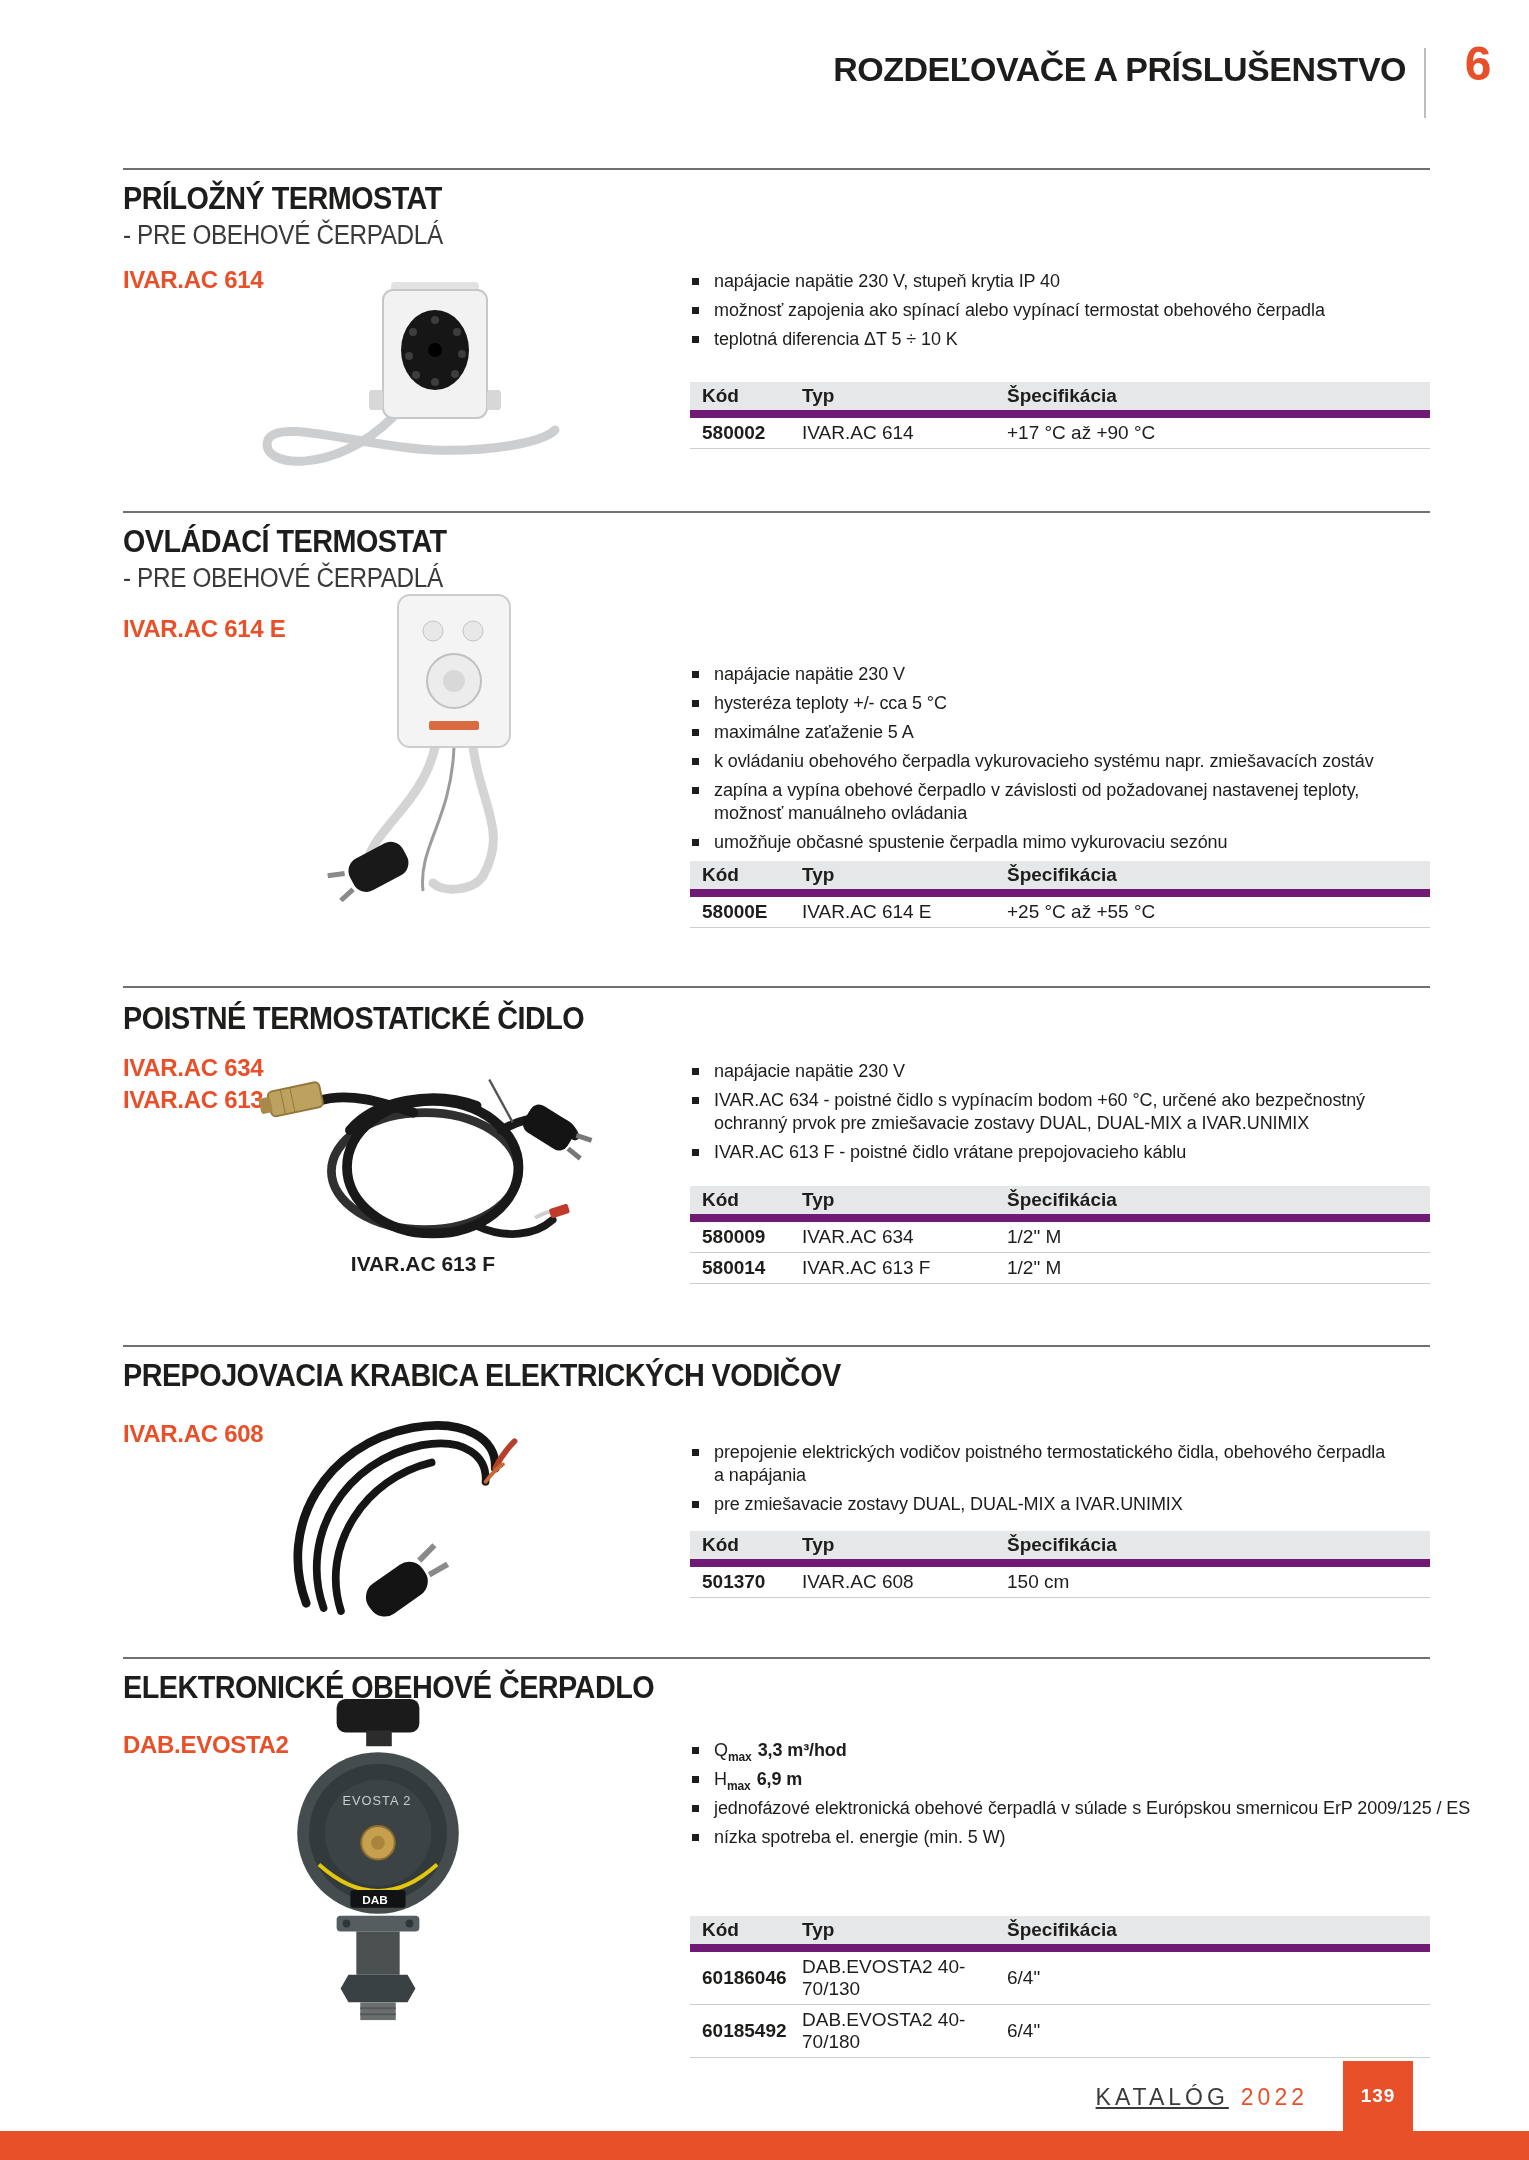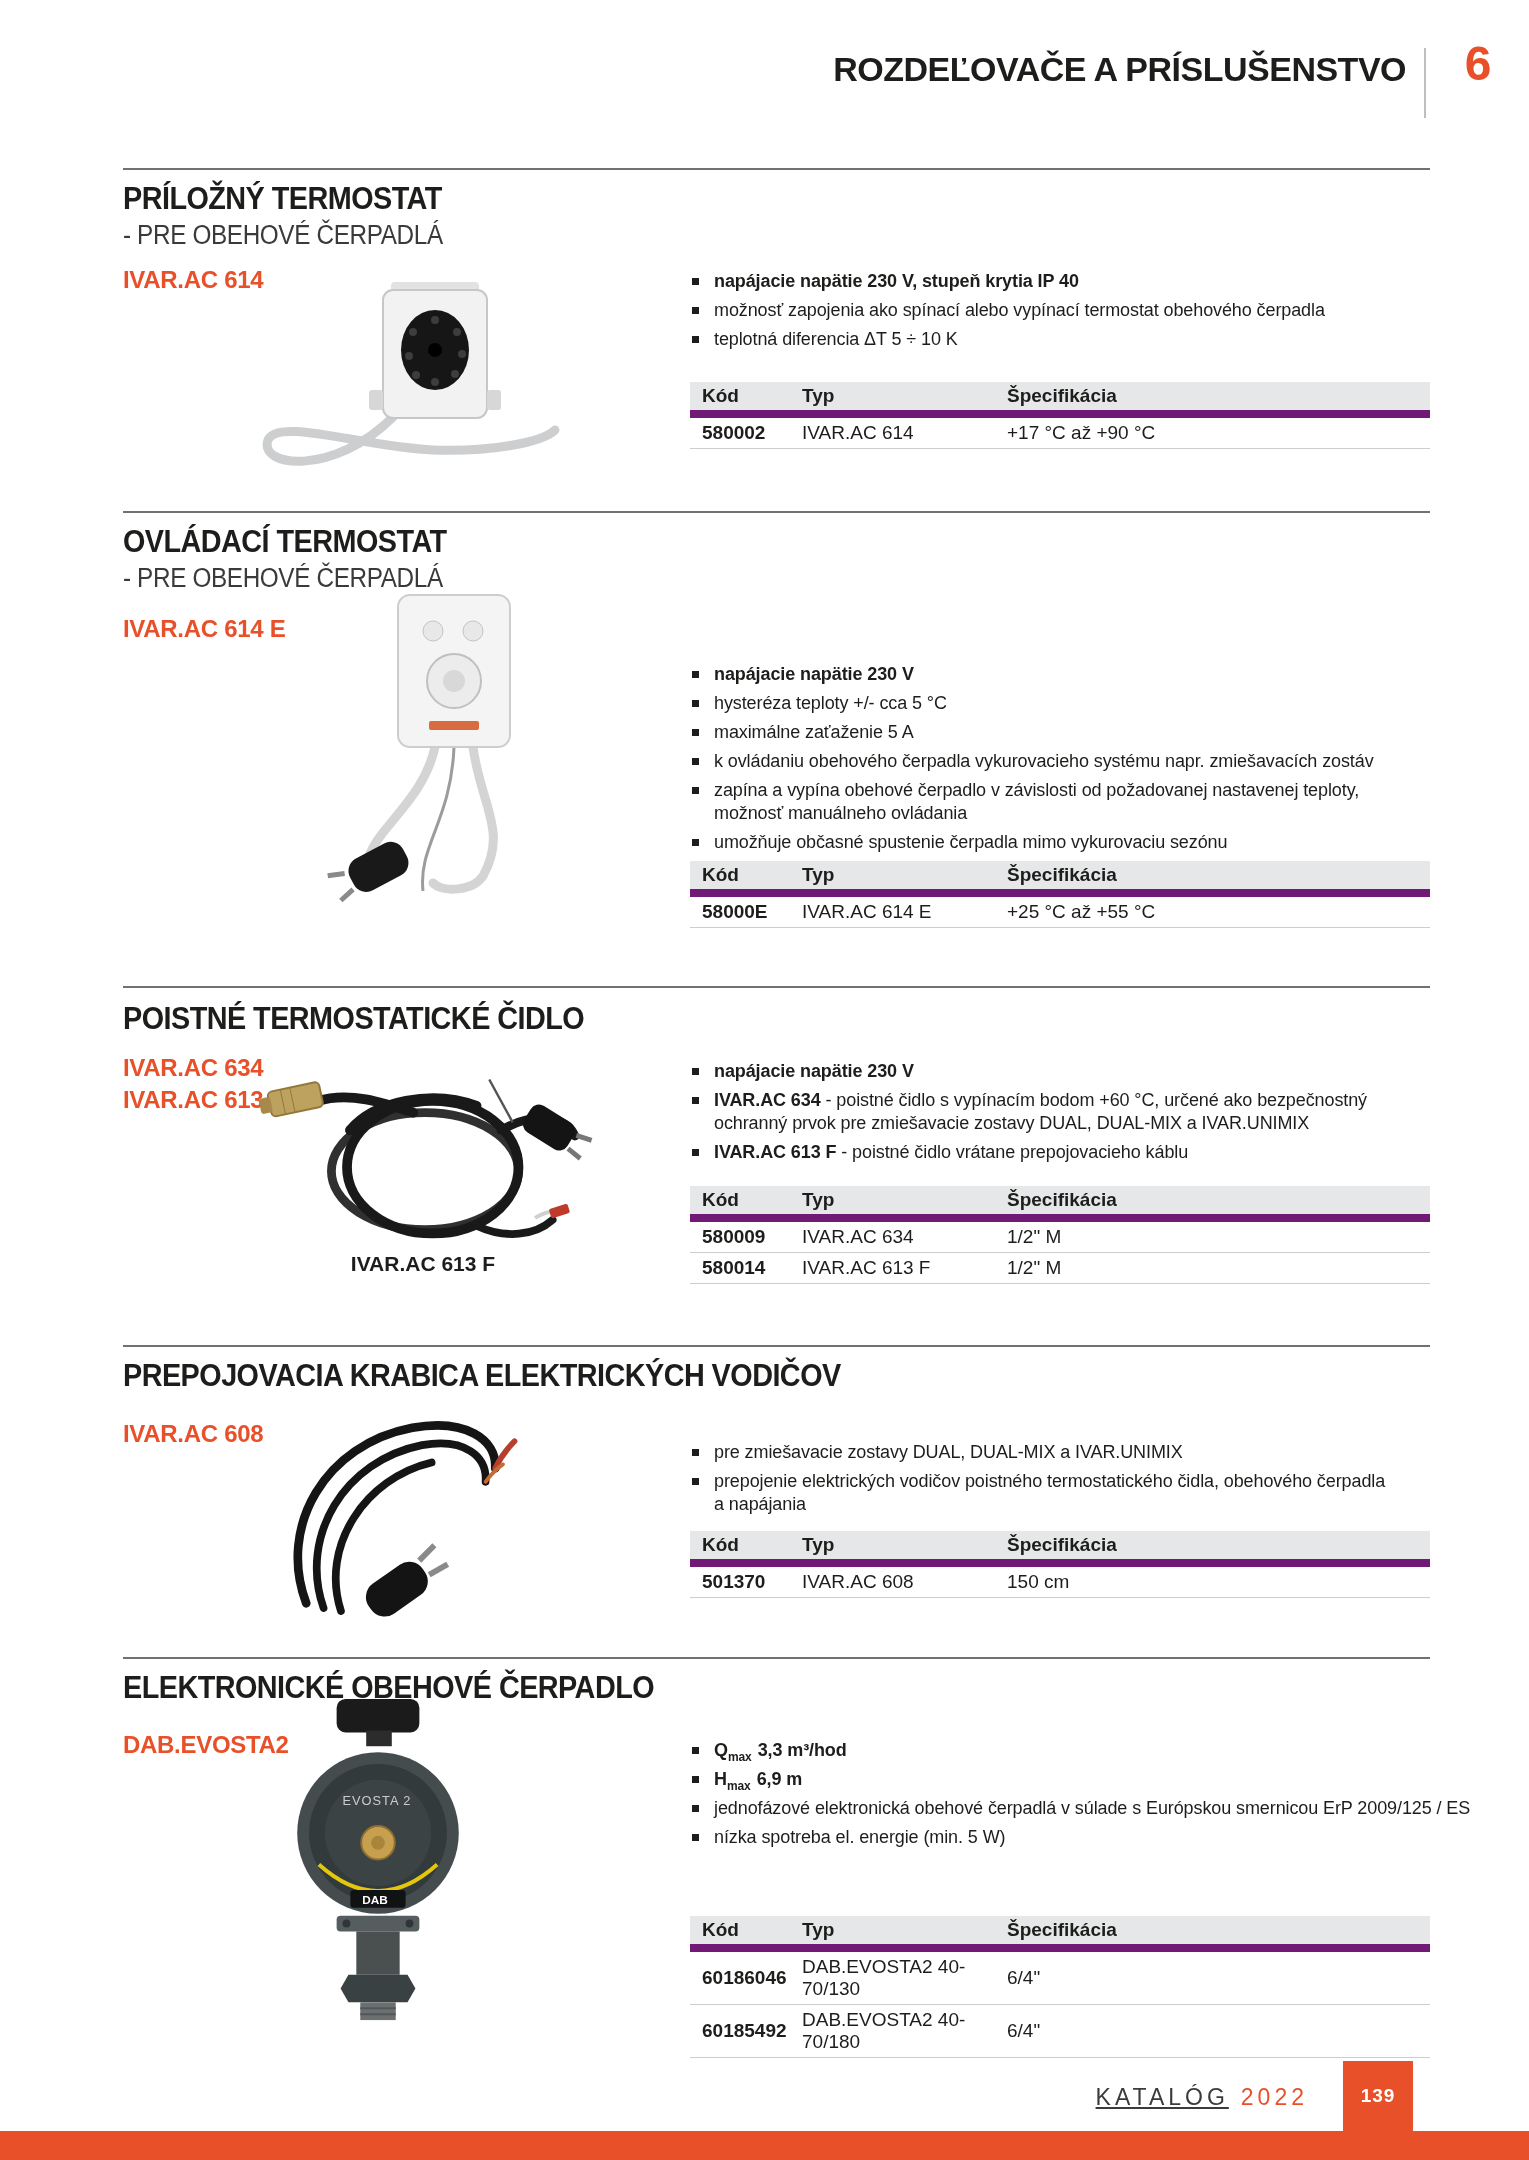--- a/index.html
+++ b/index.html
@@ -17,21 +17,21 @@
   .sec{position:absolute;left:123px;width:1307px;border-top:2px solid var(--rule);}
   .h2{position:absolute;left:0;margin:0;font-size:32px;font-weight:800;letter-spacing:-0.6px;color:#1d1d1b;white-space:nowrap;transform:scaleX(.9);transform-origin:0 0;}
   .h3{position:absolute;left:0;margin:0;font-size:27px;font-weight:400;letter-spacing:-0.4px;color:#3a3a39;white-space:nowrap;transform:scaleX(.9);transform-origin:0 0;}
   .code{position:absolute;left:0;font-size:24px;font-weight:700;letter-spacing:-0.3px;color:var(--accent);white-space:nowrap;}
   .caption{position:absolute;font-size:21px;font-weight:700;color:#1d1d1b;text-align:center;}
 
   
   .bullets{position:absolute;left:567px;width:790px;margin:0;padding:0;list-style:none;}
   .bullets li{position:relative;padding-left:24px;margin:0 0 6px 0;font-size:18px;line-height:23px;letter-spacing:-0.1px;color:#1d1d1b;}
   .bullets li .sq{position:absolute;left:2px;top:8px;width:7px;height:7px;background:#1d1d1b;}
-  .b{font-weight:700;}
+  .b{font-weight:400;}
   .txt{white-space:pre-line;}
   .bullets li.bold{font-weight:700;}
   .bullets sub{font-size:12px;line-height:0;font-weight:700;}
   .after-sub{margin-left:6px;}
 
   
   .tbl{position:absolute;left:567px;width:740px;border-collapse:collapse;font-size:19px;color:#1d1d1b;table-layout:fixed;}
   .tbl th{background:var(--thead);font-weight:700;text-align:left;padding:3px 12px;height:27px;border-bottom:8px solid #701a75;}
   .tbl td{padding:4px 12px;height:30px;border-bottom:1px solid var(--rowline);}
   .tbl td:first-child{font-weight:700;}
@@ -229,23 +229,23 @@
       </g>
       <path d="M246,70 C252,58 258,50 266,42" stroke="#b5402e" stroke-width="6" fill="none" stroke-linecap="round"></path>
       <path d="M236,84 C242,76 248,70 254,66" stroke="#c96a32" stroke-width="4" fill="none" stroke-linecap="round"></path>
       <g transform="rotate(-35 150 190)">
         <rect x="108" y="172" width="68" height="38" rx="17" fill="#141414"></rect>
         <line x1="178" y1="180" x2="200" y2="176" stroke="#8a8a8a" stroke-width="6"></line>
         <line x1="178" y1="198" x2="200" y2="200" stroke="#8a8a8a" stroke-width="6"></line>
       </g>
     </svg>
     <ul class="bullets" style="top:94px;">
-      <li><span class="sq"></span><span class="b"></span><span class="txt">pre zmiešavacie zostavy DUAL, DUAL-MIX a IVAR.UNIMIX</span></li>
       <li><span class="sq"></span><span class="b"></span><span class="txt">prepojenie elektrických vodičov poistného termostatického čidla, obehového čerpadla
 a napájania</span></li>
+      <li><span class="sq"></span><span class="b"></span><span class="txt">pre zmiešavacie zostavy DUAL, DUAL-MIX a IVAR.UNIMIX</span></li>
     </ul>
     <table class="tbl" style="top:184px;">
       <colgroup>
           <col style="width:100px">
           <col style="width:205px">
           <col>
         </colgroup>
       <thead>
           <tr>
         <th>Kód</th>

